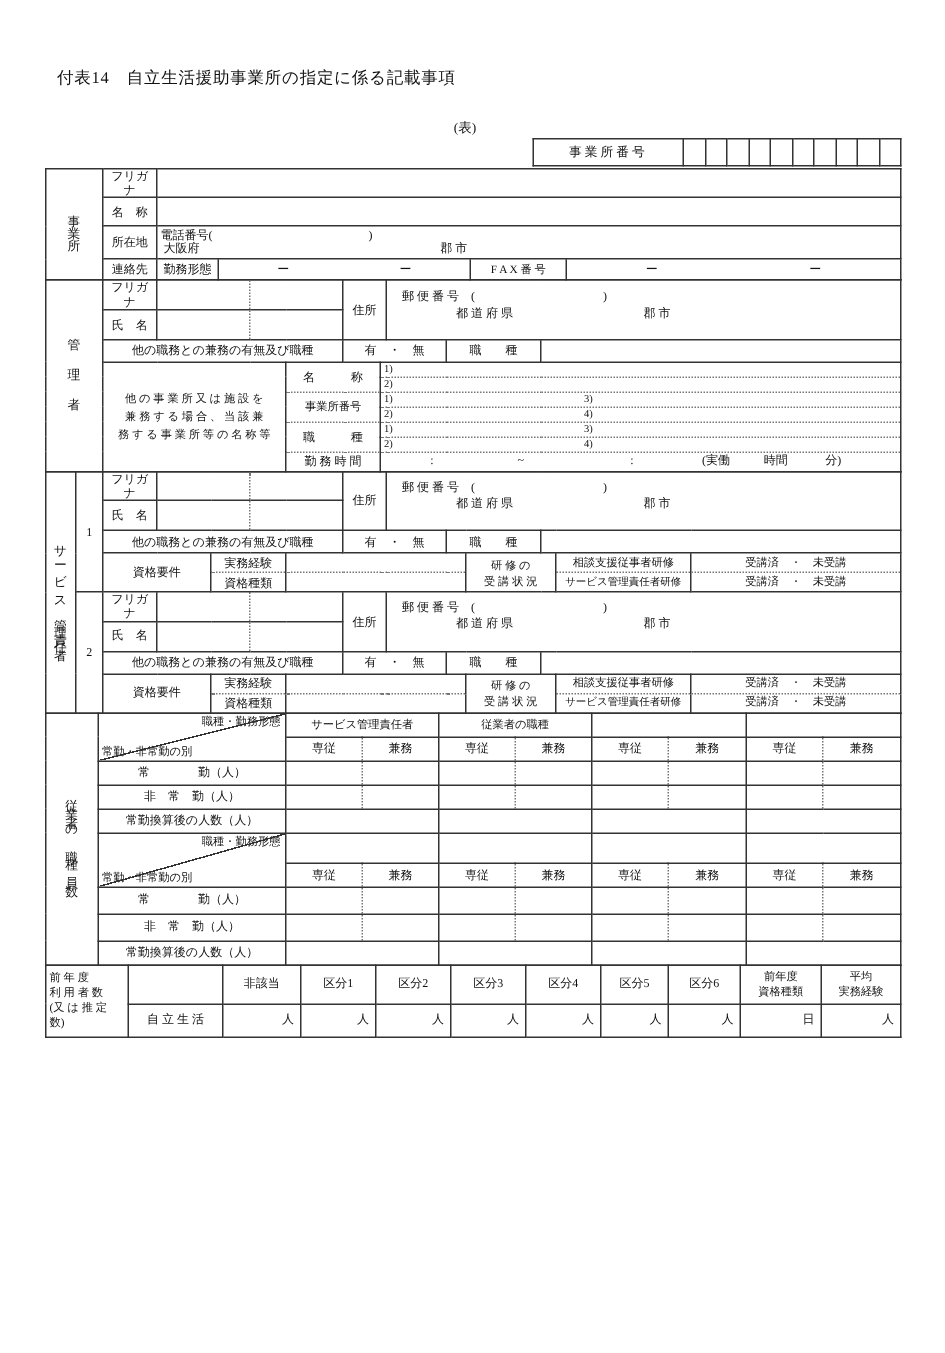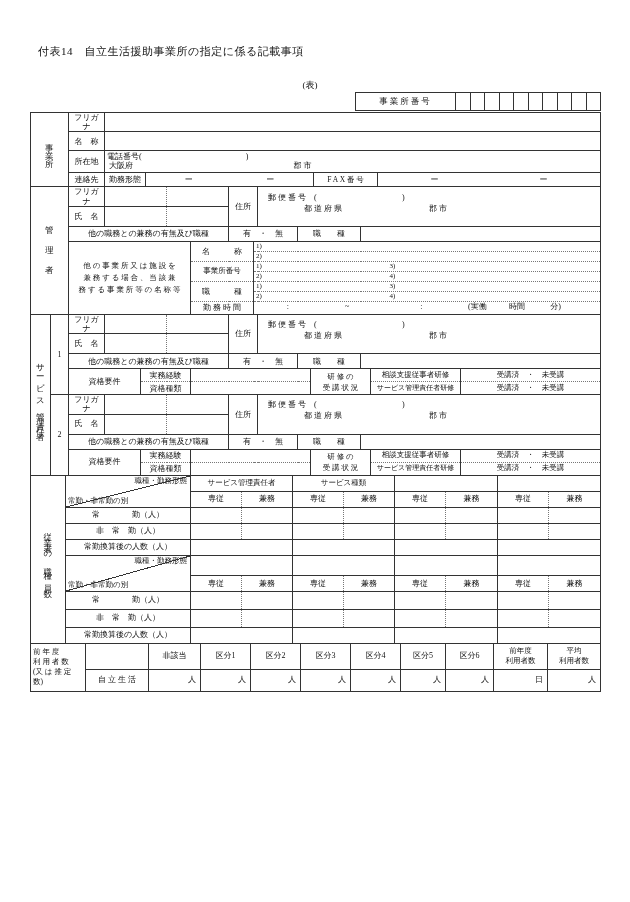--- a/index.html
+++ b/index.html
@@ -350,21 +350,21 @@
       <tbody>
           <tr style="height:16px">
         <td rowspan="10" class="c"><span class="vert" style="letter-spacing:6px">従業者の職種・員数</span></td>
         <td rowspan="2" style="padding:0">
           <div class="diagbox" style="height:31px">
             <span class="dt">職種・勤務形態</span>
             <span class="dbm">常勤・非常勤の別</span>
           </div>
         </td>
         <td colspan="2" class="c f75">サービス管理責任者</td>
-        <td colspan="2" class="c f75">サービス種類</td>
+        <td colspan="2" class="c f75">従業者の職種</td>
         <td colspan="2"></td>
         <td colspan="2"></td>
       </tr>
       <tr style="height:16px">
         <td class="c dr">専従</td>
             <td class="c bl0">兼務</td>
         <td class="c dr">専従</td>
             <td class="c bl0">兼務</td>
         <td class="c dr">専従</td>
             <td class="c bl0">兼務</td>
@@ -476,23 +476,23 @@
 数)</td>
         <td></td>
         <td class="c">非該当</td>
         <td class="c">区分1</td>
         <td class="c">区分2</td>
         <td class="c">区分3</td>
         <td class="c">区分4</td>
         <td class="c">区分5</td>
         <td class="c">区分6</td>
         <td class="c pre f75" style="line-height:10px">前年度
-利用者数</td>
+資格種類</td>
         <td class="c pre f75" style="line-height:10px">平均
-利用者数</td>
+実務経験</td>
       </tr>
       <tr style="height:22px">
         <td class="c">自 立 生 活</td>
         <td class="r">人</td>
         <td class="r">人</td>
         <td class="r">人</td>
         <td class="r">人</td>
         <td class="r">人</td>
         <td class="r">人</td>
         <td class="r">人</td>

